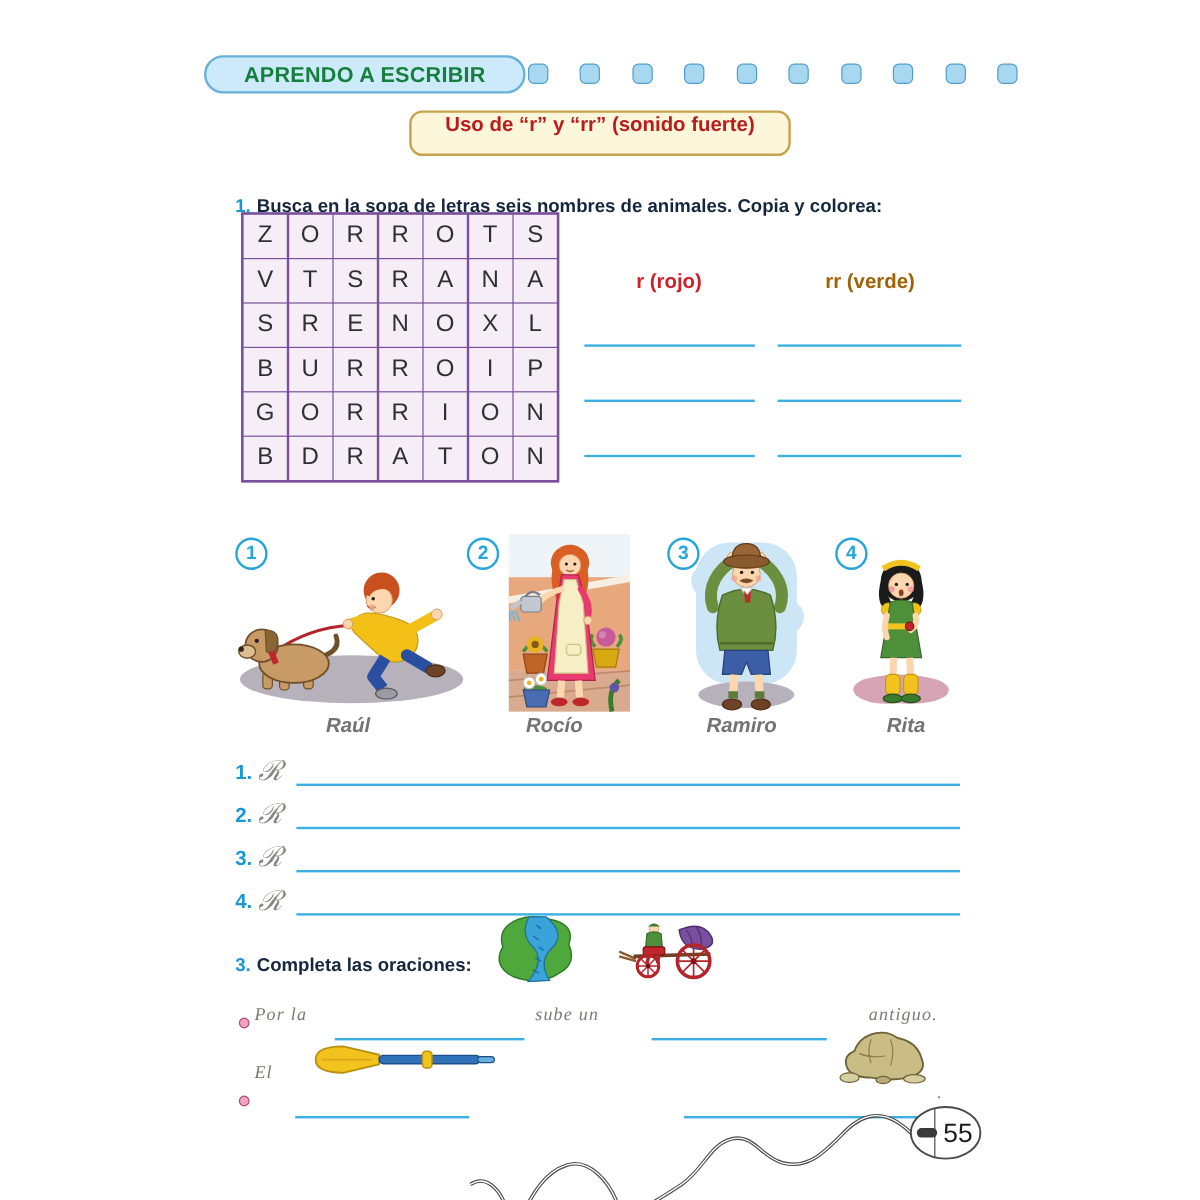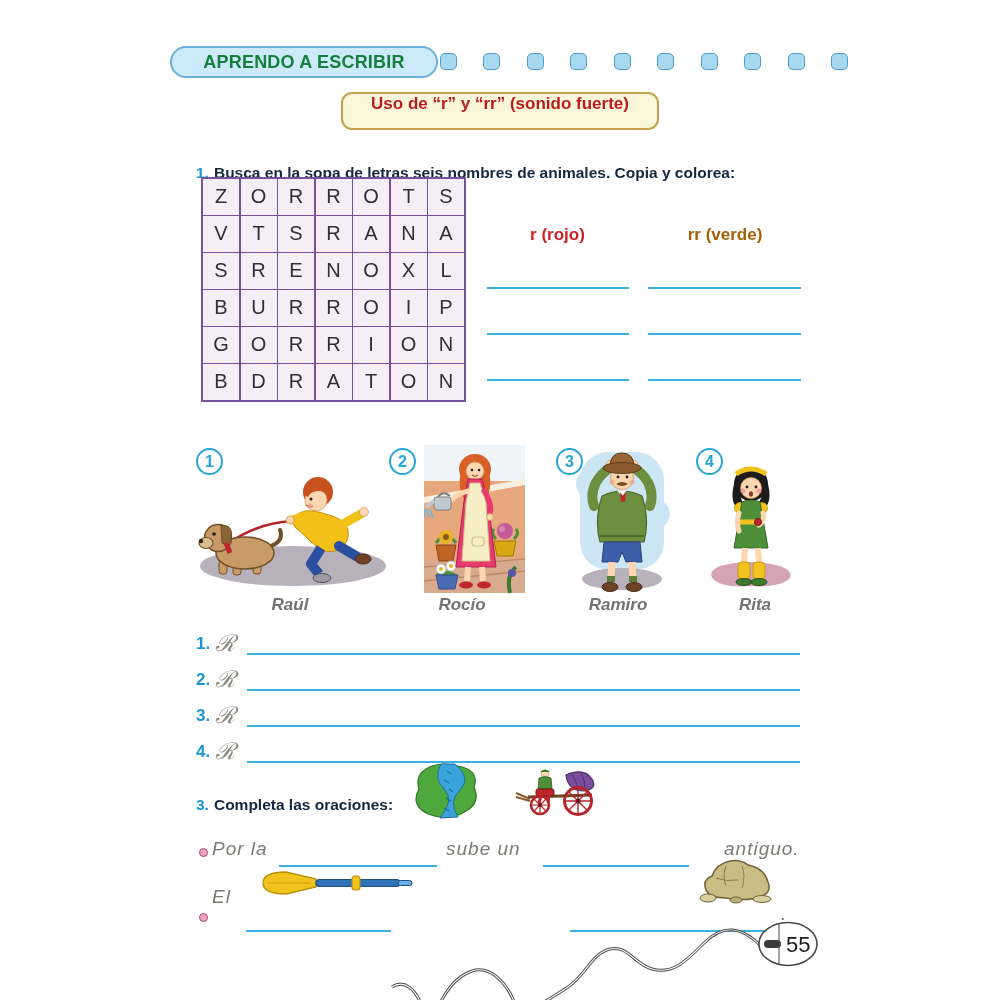--- a/index.html
+++ b/index.html
@@ -35,22 +35,22 @@
              align-items:center;justify-content:center;box-sizing:border-box;}
   .pname{position:absolute;width:100px;text-align:center;font-weight:bold;font-style:italic;
          font-size:17px;color:#737373;top:595px;}
 
   .wrow{position:absolute;left:196px;width:604px;height:29px;display:flex;align-items:flex-end;}
   .wrow .wnum{color:#1b97d5;font-weight:bold;font-size:17px;line-height:1;margin-bottom:3px;}
   .wrow .wpre{font-family:"DejaVu Serif",serif;font-style:italic;color:#8a8680;font-size:23px;
               line-height:1;margin:0 0 0 5px;}
   .wrow .wline{flex:1;border-bottom:2px solid #3bb1e2;margin-left:12px;height:1px;}
 
-  .curs{position:absolute;font-family:Liberation Sans, sans-serif;font-style:italic;color:#7d7974;
-        font-size:19px;letter-spacing:1px;}
+  .curs{position:absolute;font-family:Liberation Serif, serif;font-style:italic;color:#7d7974;
+        font-size:15px;letter-spacing:1px;}
   .blank{position:absolute;border-bottom:2px solid #3bb1e2;height:27px;}
   .bullet{position:absolute;width:9px;height:9px;border-radius:50%;background:#f2a3c0;
           border:1.5px solid #a84a72;box-sizing:border-box;}
 
   svg{position:absolute;overflow:visible;}
   svg text{font-family:"Liberation Sans",sans-serif;}
 </style>
 </head>
 <body>
 

